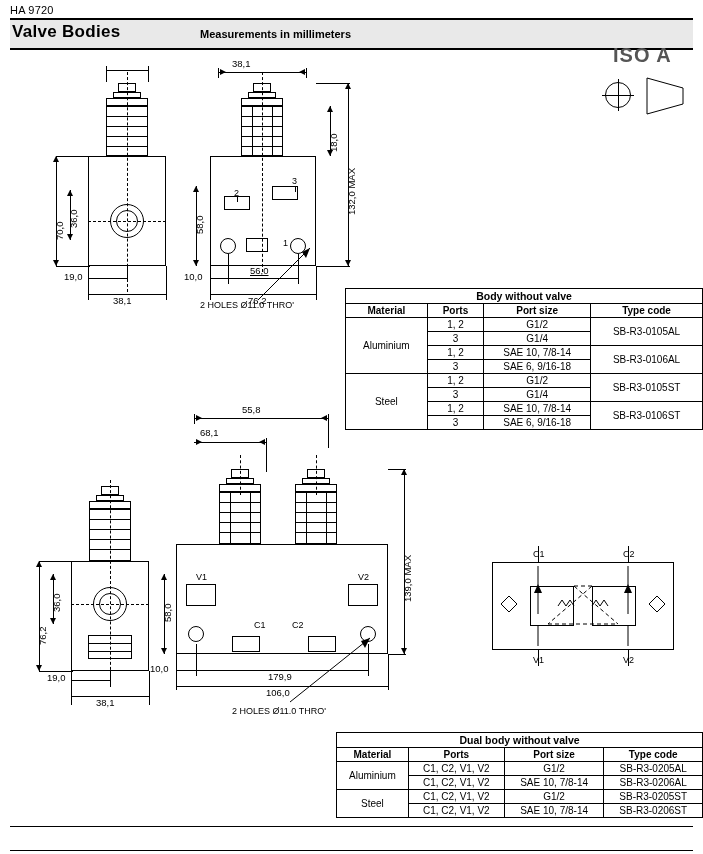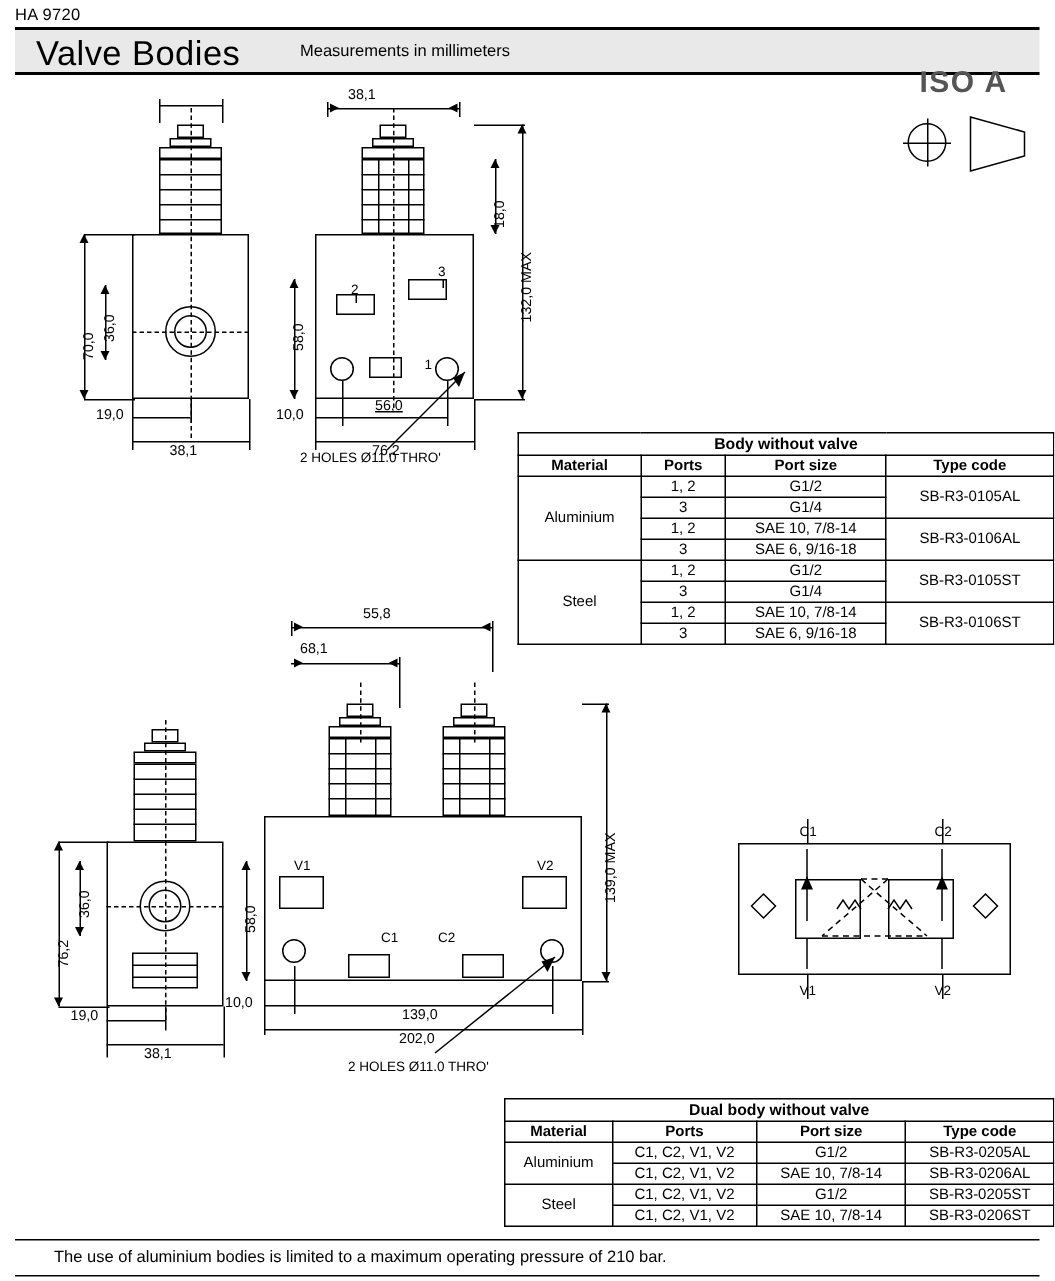--- a/index.html
+++ b/index.html
@@ -30,31 +30,32 @@
     left: 10px;
     top: 18px;
     width: 683px;
     height: 28px;
     border-top: 2px solid #000;
     border-bottom: 2px solid #000;
     background: #e9e9e9;
   }
   .header-title {
     position: absolute;
-    left: 24px;
+    left: 12px;
     top: 22px;
-    font-size: 23px;
-    font-weight: normal;
+    font-size: 17px;
+    font-weight: bold;
     letter-spacing: 0.3px;
   }
   .header-sub {
     position: absolute;
     left: 200px;
     top: 28px;
     font-size: 11px;
+    font-weight: bold;
   }
   .footer-line {
     position: absolute;
     left: 10px;
     top: 826px;
     width: 683px;
     border-top: 1.5px solid #000;
   }
   .footer-text {
     position: absolute;
@@ -473,23 +474,23 @@
     <div class="dimtext vert" style="left:162px; top:622px;">58,0</div>
 
     <div class="ln lnv" style="left:176px; top:654px; height:36px;"></div>
     <div class="ln lnv" style="left:196px; top:644px; height:32px;"></div>
     <div class="ln lnv" style="left:368px; top:644px; height:32px;"></div>
     <div class="ln lnv" style="left:388px; top:654px; height:36px;"></div>
 
     <div class="ln lnh" style="left:176px; top:670px; width:20px;"></div>
     <div class="dimtext" style="left:150px; top:663px;">10,0</div>
     <div class="ln lnh" style="left:196px; top:670px; width:172px;"></div>
-    <div class="dimtext" style="left:268px; top:671px;">139,0</div>
+    <div class="dimtext" style="left:268px; top:671px;">179,9</div>
     <div class="ln lnh" style="left:176px; top:686px; width:212px;"></div>
-    <div class="dimtext" style="left:266px; top:687px;">202,0</div>
+    <div class="dimtext" style="left:266px; top:687px;">106,0</div>
 
     <svg style="left:230px; top:636px;" width="160" height="76">
       <line x1="140" y1="2" x2="60" y2="66" stroke="#000" stroke-width="1"></line>
       <polygon points="140,2 131,5 135,12" fill="#000"></polygon>
     </svg>
     <div class="lbl" style="left:232px; top:706px;">2 HOLES Ø11.0 THRO'</div>
   </div>
 
   <div>
     <div class="box" style="left:492px; top:562px; width:182px; height:88px;"></div>
@@ -567,16 +568,15 @@
       </tr>
       <tr>
         <td>C1, C2, V1, V2</td>
         <td>SAE 10, 7/8-14</td>
         <td>SB-R3-0206ST</td>
       </tr>
     </tbody>
   </table>
 
   <div class="footer-line"></div>
-  <div class="footer-text">The use of aluminium bodies is limited to a maximum operating pressure of 210 bar.</div>
   <div class="bottom-rule"></div>
 
 </div>
 
 </body></html>

